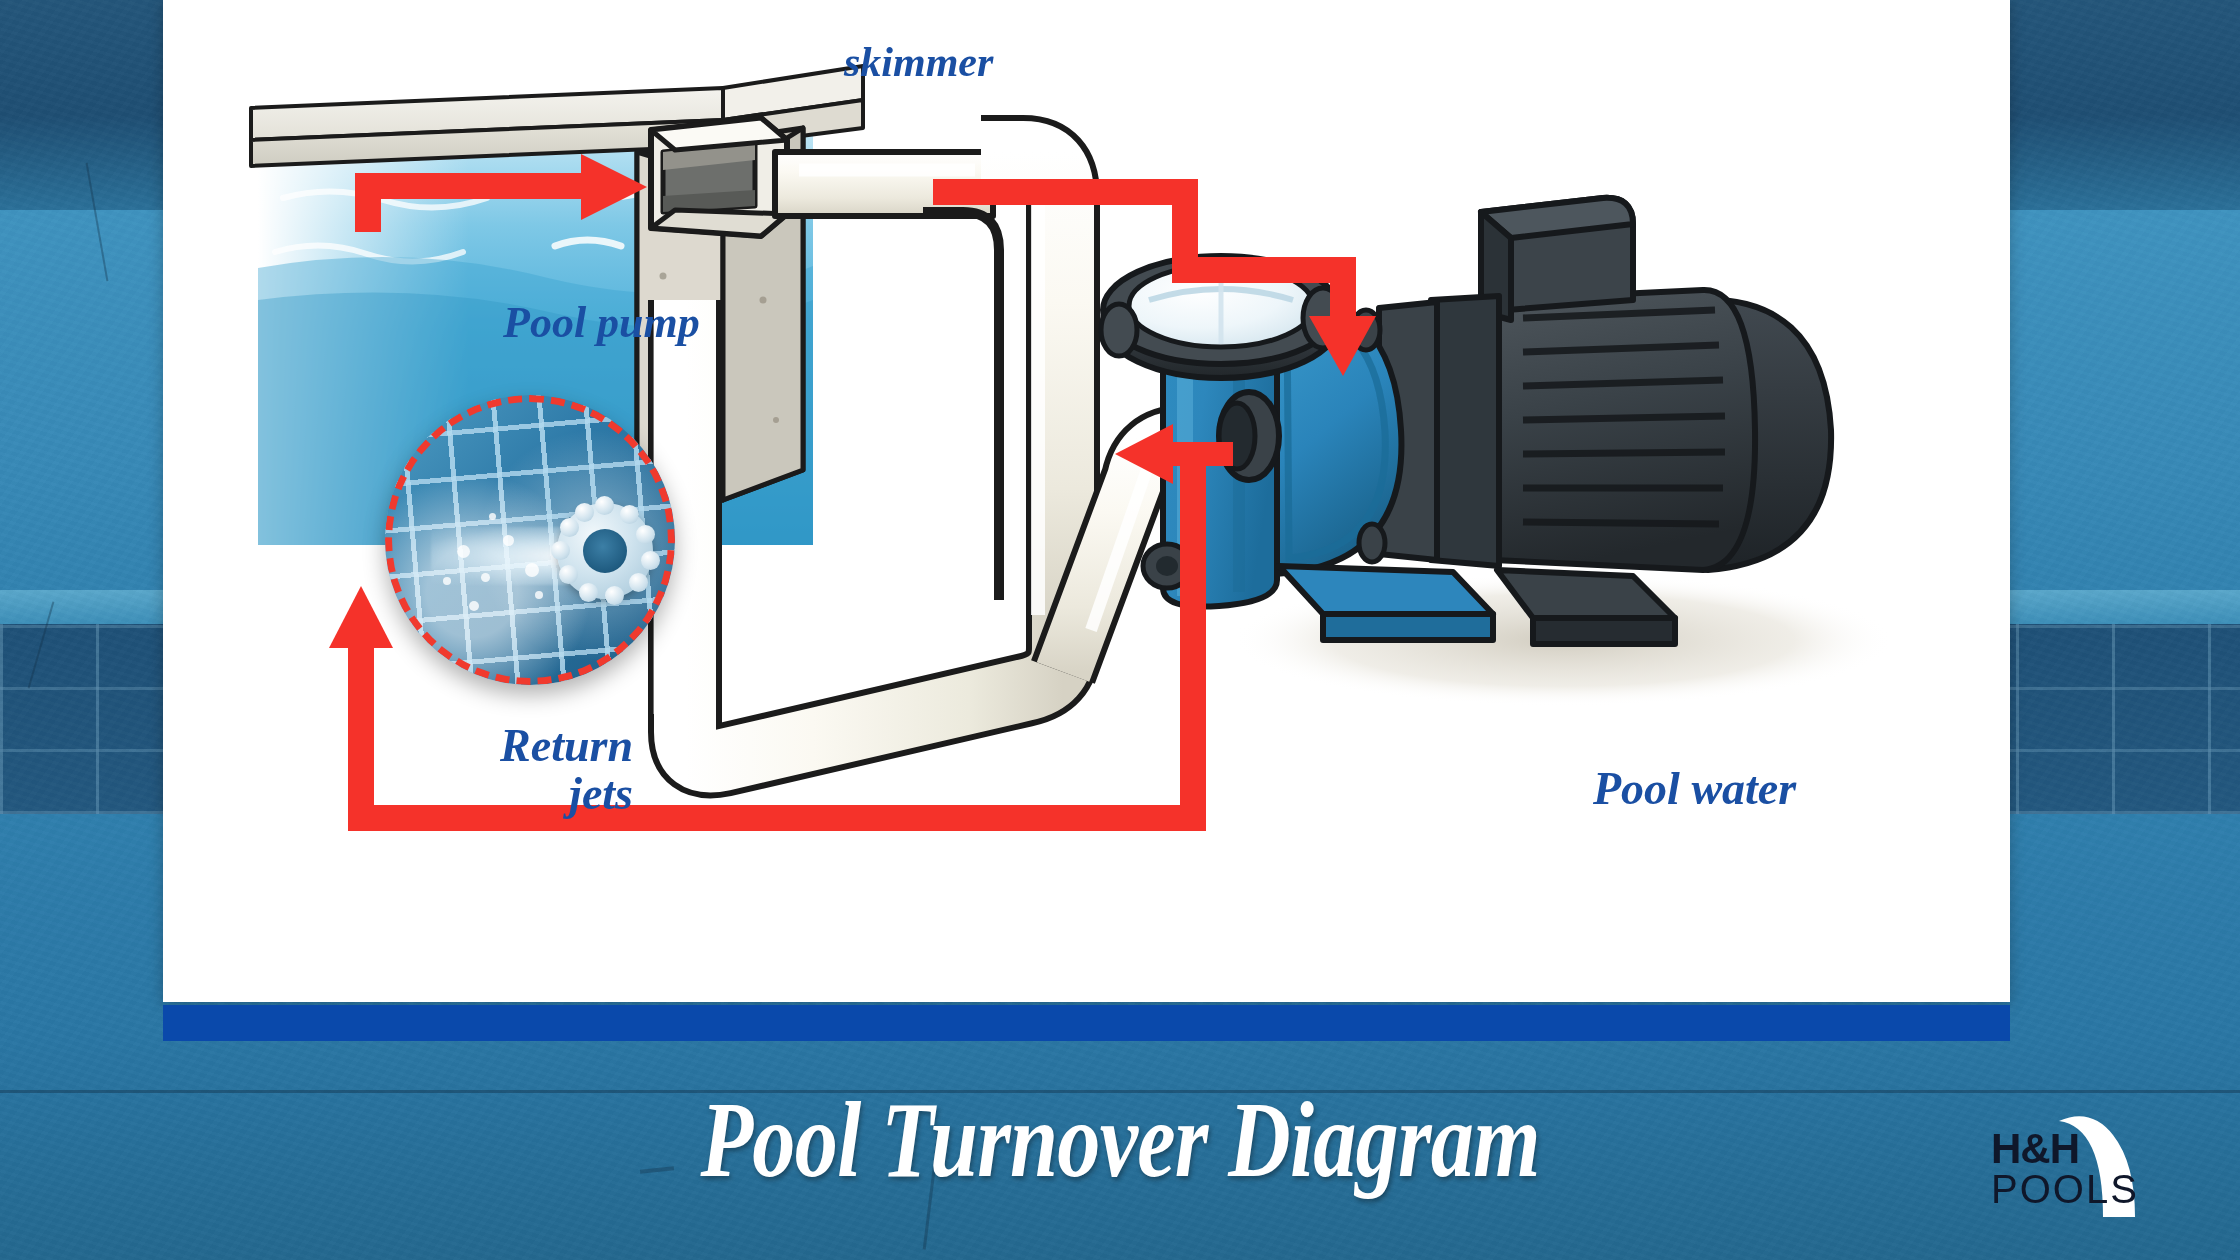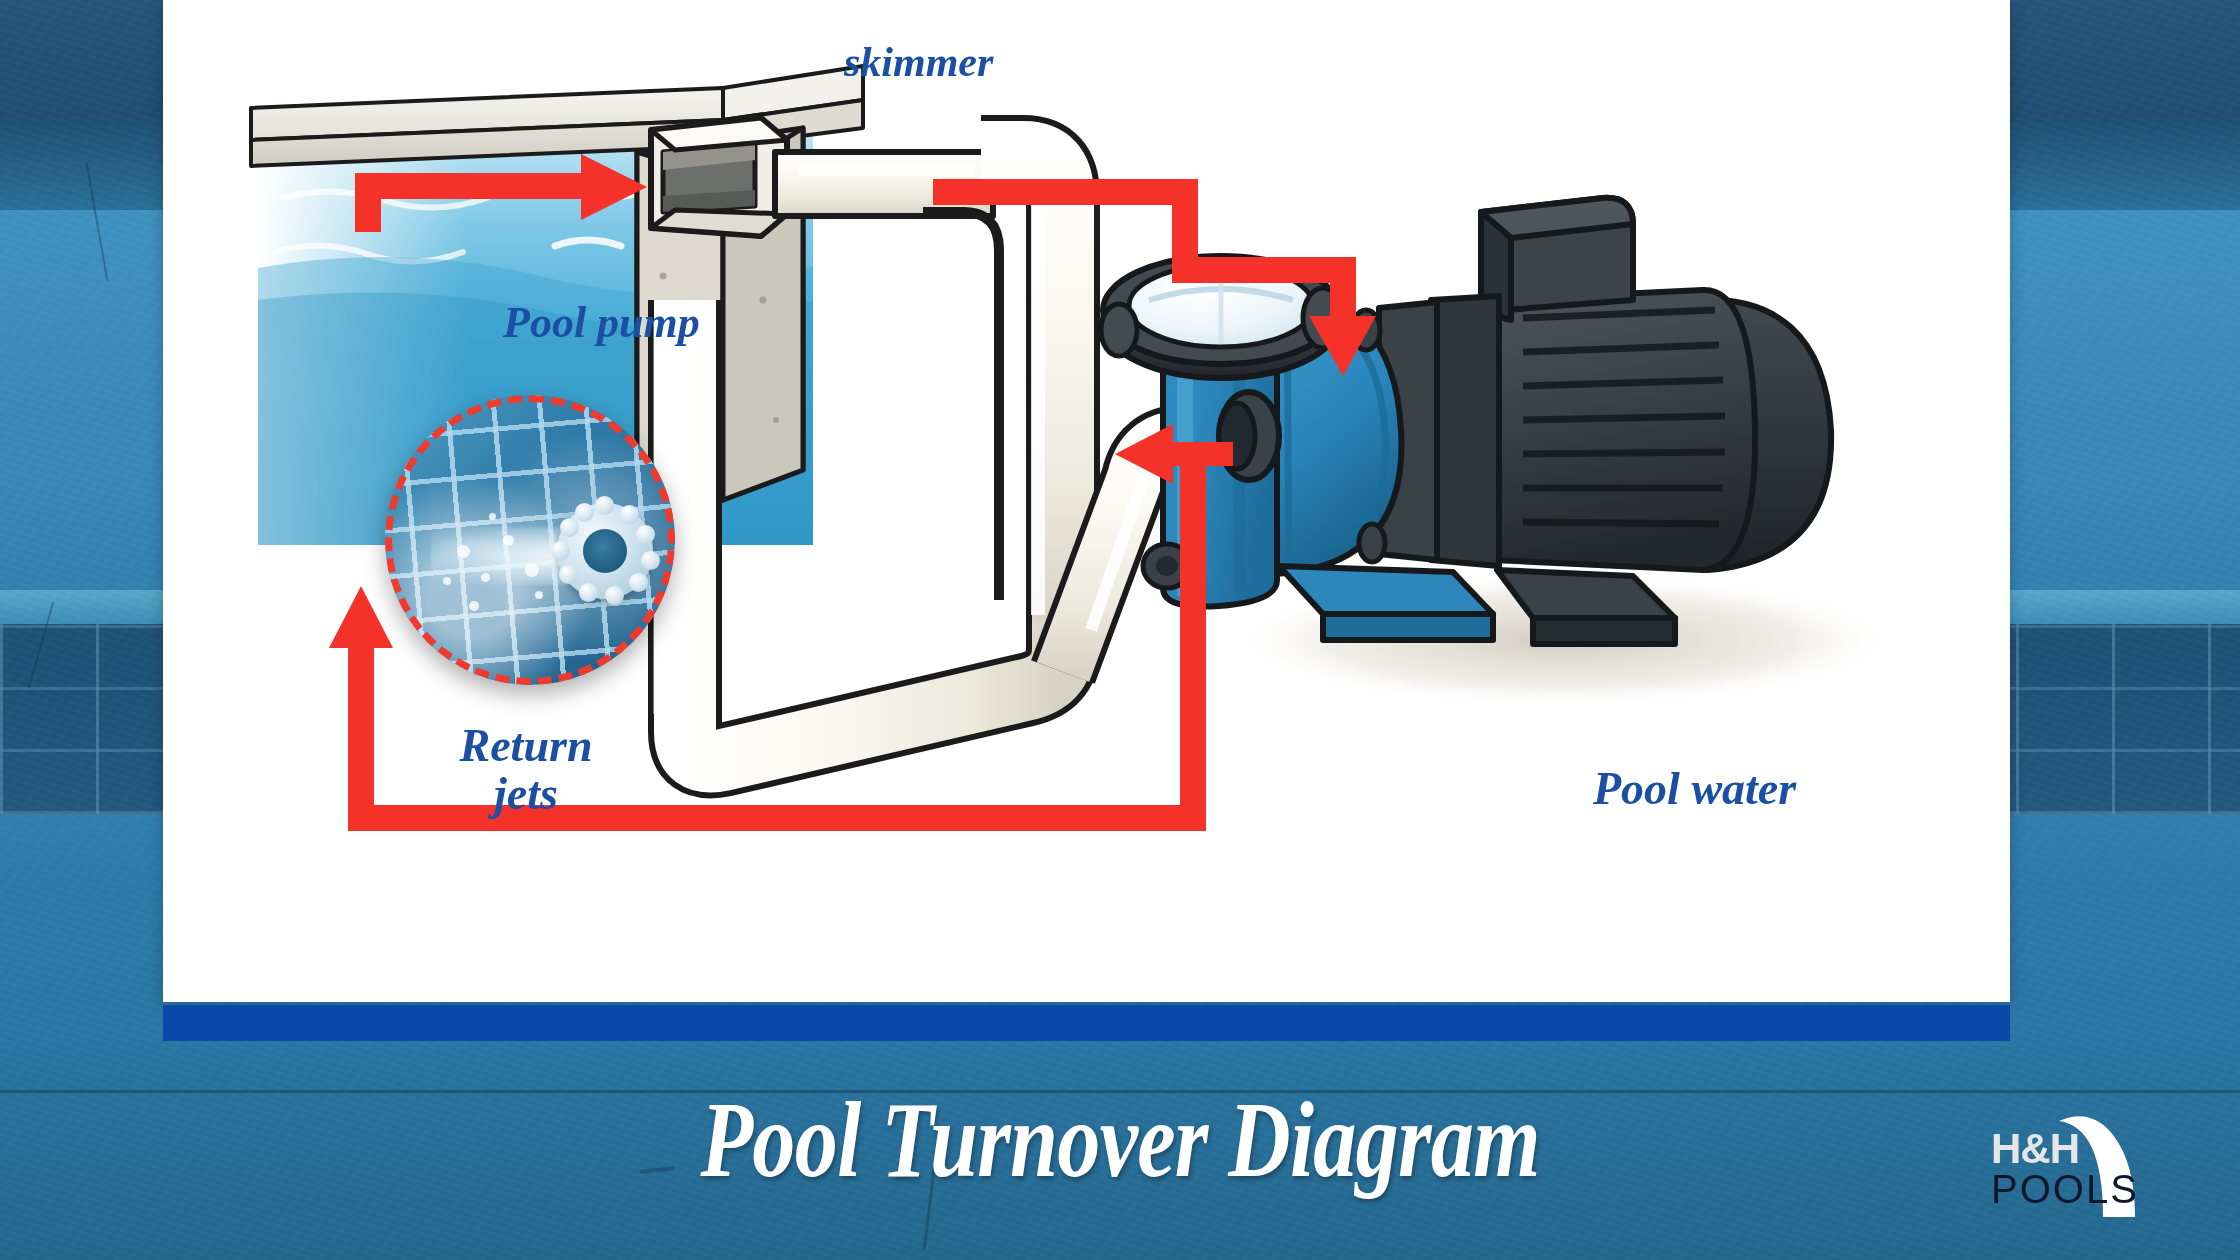--- a/index.html
+++ b/index.html
@@ -54,41 +54,41 @@
     font-size:108px;letter-spacing:-1px;
     transform:scaleX(.80);
     text-shadow:2px 3px 6px rgba(0,0,0,.35);
     line-height:130px;
     white-space:nowrap;
   }
   #logo{position:absolute;left:1985px;top:1105px;width:175px;height:120px;}
   .logo-hh{
     position:absolute;left:6px;top:20px;
     font-family:"Liberation Sans", sans-serif;
-    font-weight:bold;font-size:42px;color:#e5e5e5;letter-spacing:-1px;
+    font-weight:bold;font-size:42px;color:#0f172a;letter-spacing:-1px;
   }
   .logo-pools{
     position:absolute;left:6px;top:62px;
     font-family:"Liberation Sans", sans-serif;
     font-weight:normal;font-size:40px;color:#0f172a;letter-spacing:2px;
   }
   #logo svg{position:absolute;left:0;top:0;}
 
   
   .dlabel{
     position:absolute;
     color:#1a4fa3;
     font-family:"Liberation Serif", serif;
     font-style:italic;font-weight:bold;
     white-space:pre-line;
     line-height:1.05;
   }
   #label-skimmer{left:681px;top:40px;font-size:42px;}
   #label-poolwater{left:340px;top:300px;font-size:44px;}
-  #label-returnjets{left:248px;top:722px;font-size:46px;text-align:center;width:230px;font-style:italic;}
+  #label-returnjets{left:240px;top:722px;font-size:46px;text-align:right;width:230px;font-style:italic;}
   #label-poolpump{left:1430px;top:765px;font-size:46px;}
 
   
   #diagram{position:absolute;left:0;top:0;width:1847px;height:1002px;}
 
   
   #jet-inset{
     position:absolute;left:222px;top:395px;width:290px;height:290px;
     border-radius:50%;
     overflow:hidden;

